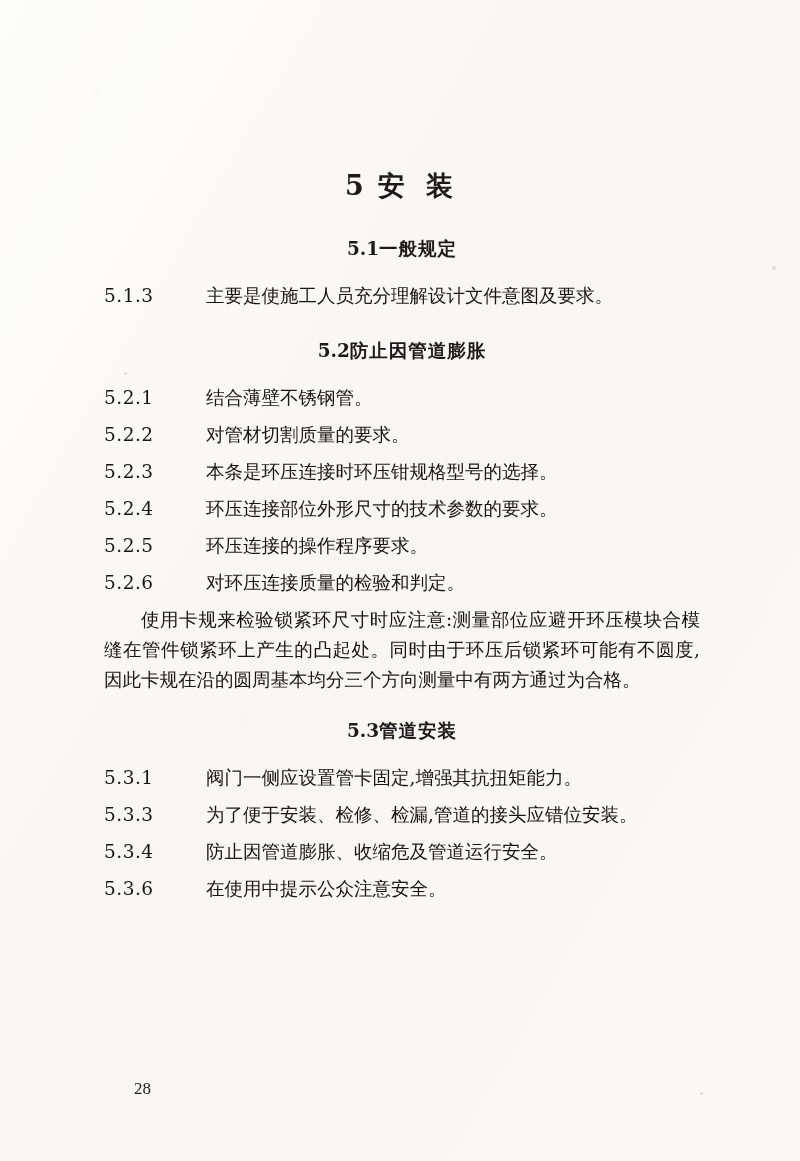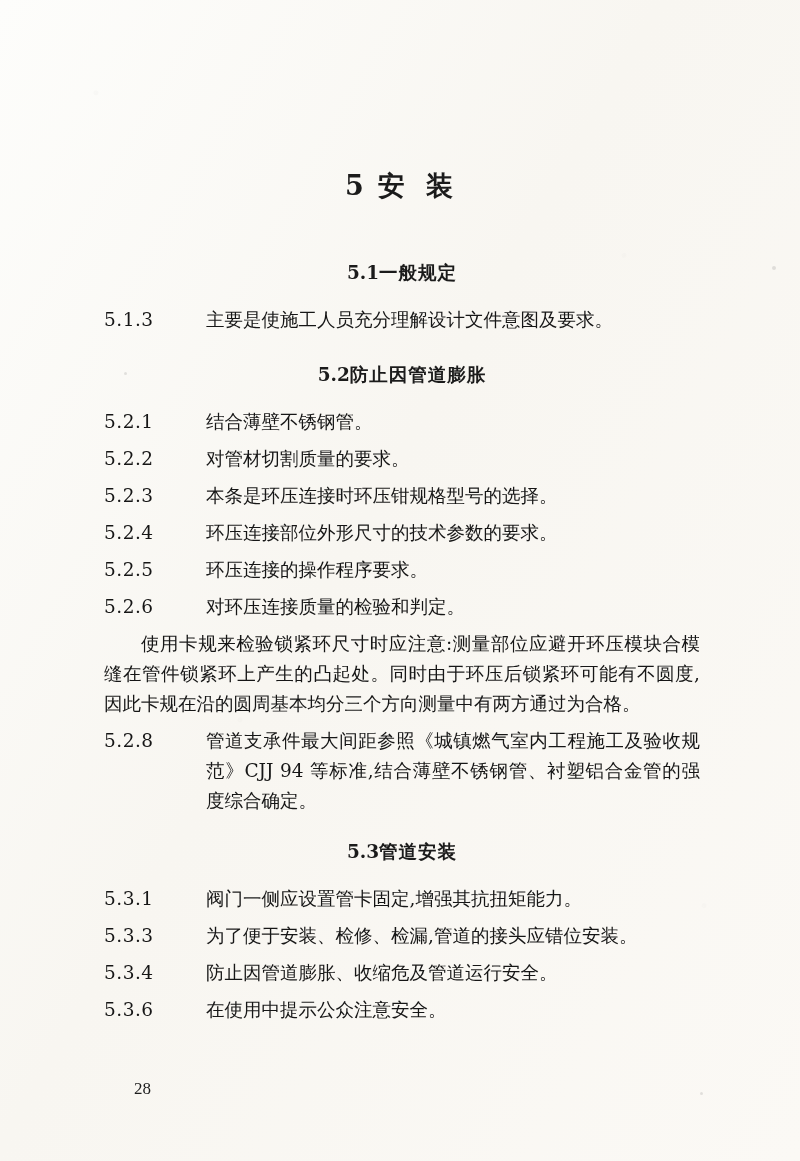--- a/index.html
+++ b/index.html
@@ -37,21 +37,21 @@
     left: 104px;
     top: 168px;
     width: 596px;
   }
   .chapter-title {
     text-align: center;
     font-size: 27px;
     letter-spacing: 6px;
     color: #1b1b1b;
     font-weight: 700;
-    margin: 0 0 56px 0;
+    margin: 0 0 32px 0;
     font-family: "DejaVu Serif", serif;
   }
   .chapter-title .num {
     margin-right: 14px;
     letter-spacing: 0;
   }
   .section-title {
     text-align: center;
     font-size: 18.5px;
     font-weight: 700;
@@ -155,24 +155,20 @@
       <span class="label">5.2.5</span>
       <span class="body">环压连接的操作程序要求。</span>
     </div>
     <div class="clause">
       <span class="label">5.2.6</span>
       <span class="body">对环压连接质量的检验和判定。</span>
     </div>
 
     <p class="para">使用卡规来检验锁紧环尺寸时应注意:测量部位应避开环压模块合模缝在管件锁紧环上产生的凸起处。同时由于环压后锁紧环可能有不圆度,因此卡规在沿的圆周基本均分三个方向测量中有两方通过为合格。</p>
 
-    <div class="clause">
-      <span class="label">5.2.8</span>
-      <span class="body">管道支承件最大间距参照《城镇燃气室内工程施工及验收规范》CJJ 94 等标准,结合薄壁不锈钢管、衬塑铝合金管的强度综合确定。</span>
-    </div>
 
     <div class="gap-b"></div>
 
     <h2 class="section-title">
       <span class="sn">5.3</span><span>管道安装</span>
     </h2>
 
     <div class="clause">
       <span class="label">5.3.1</span>
       <span class="body">阀门一侧应设置管卡固定,增强其抗扭矩能力。</span>

